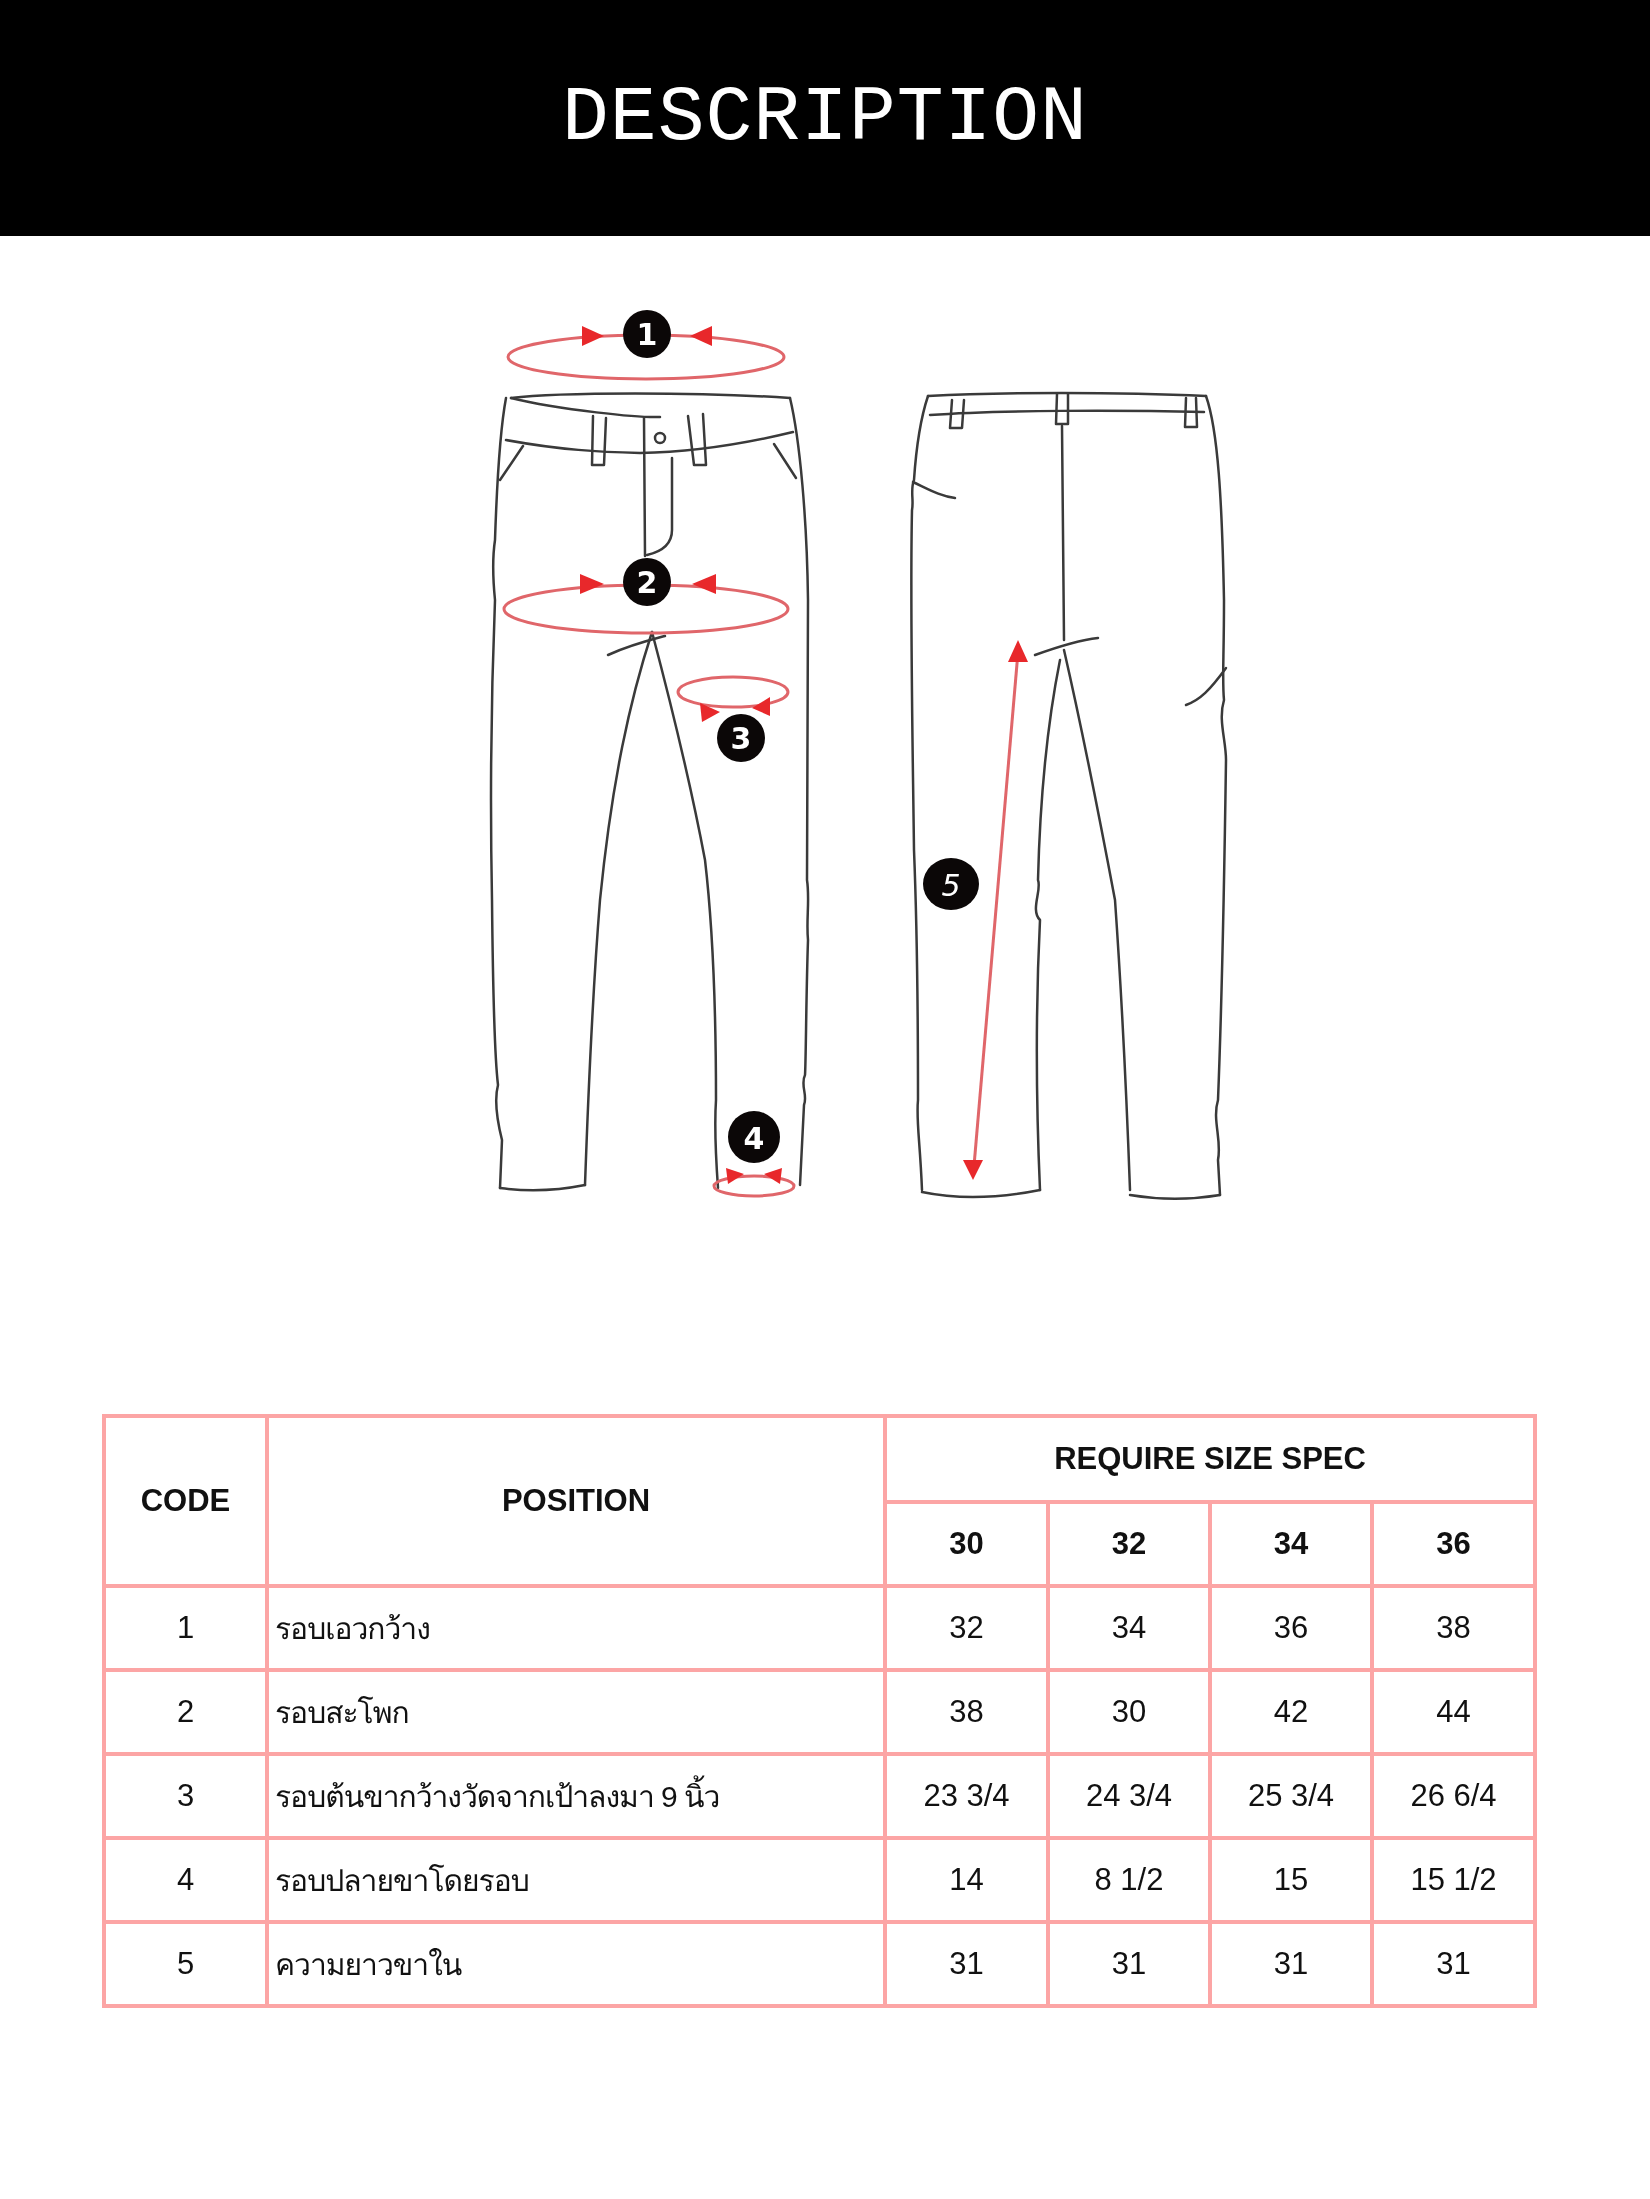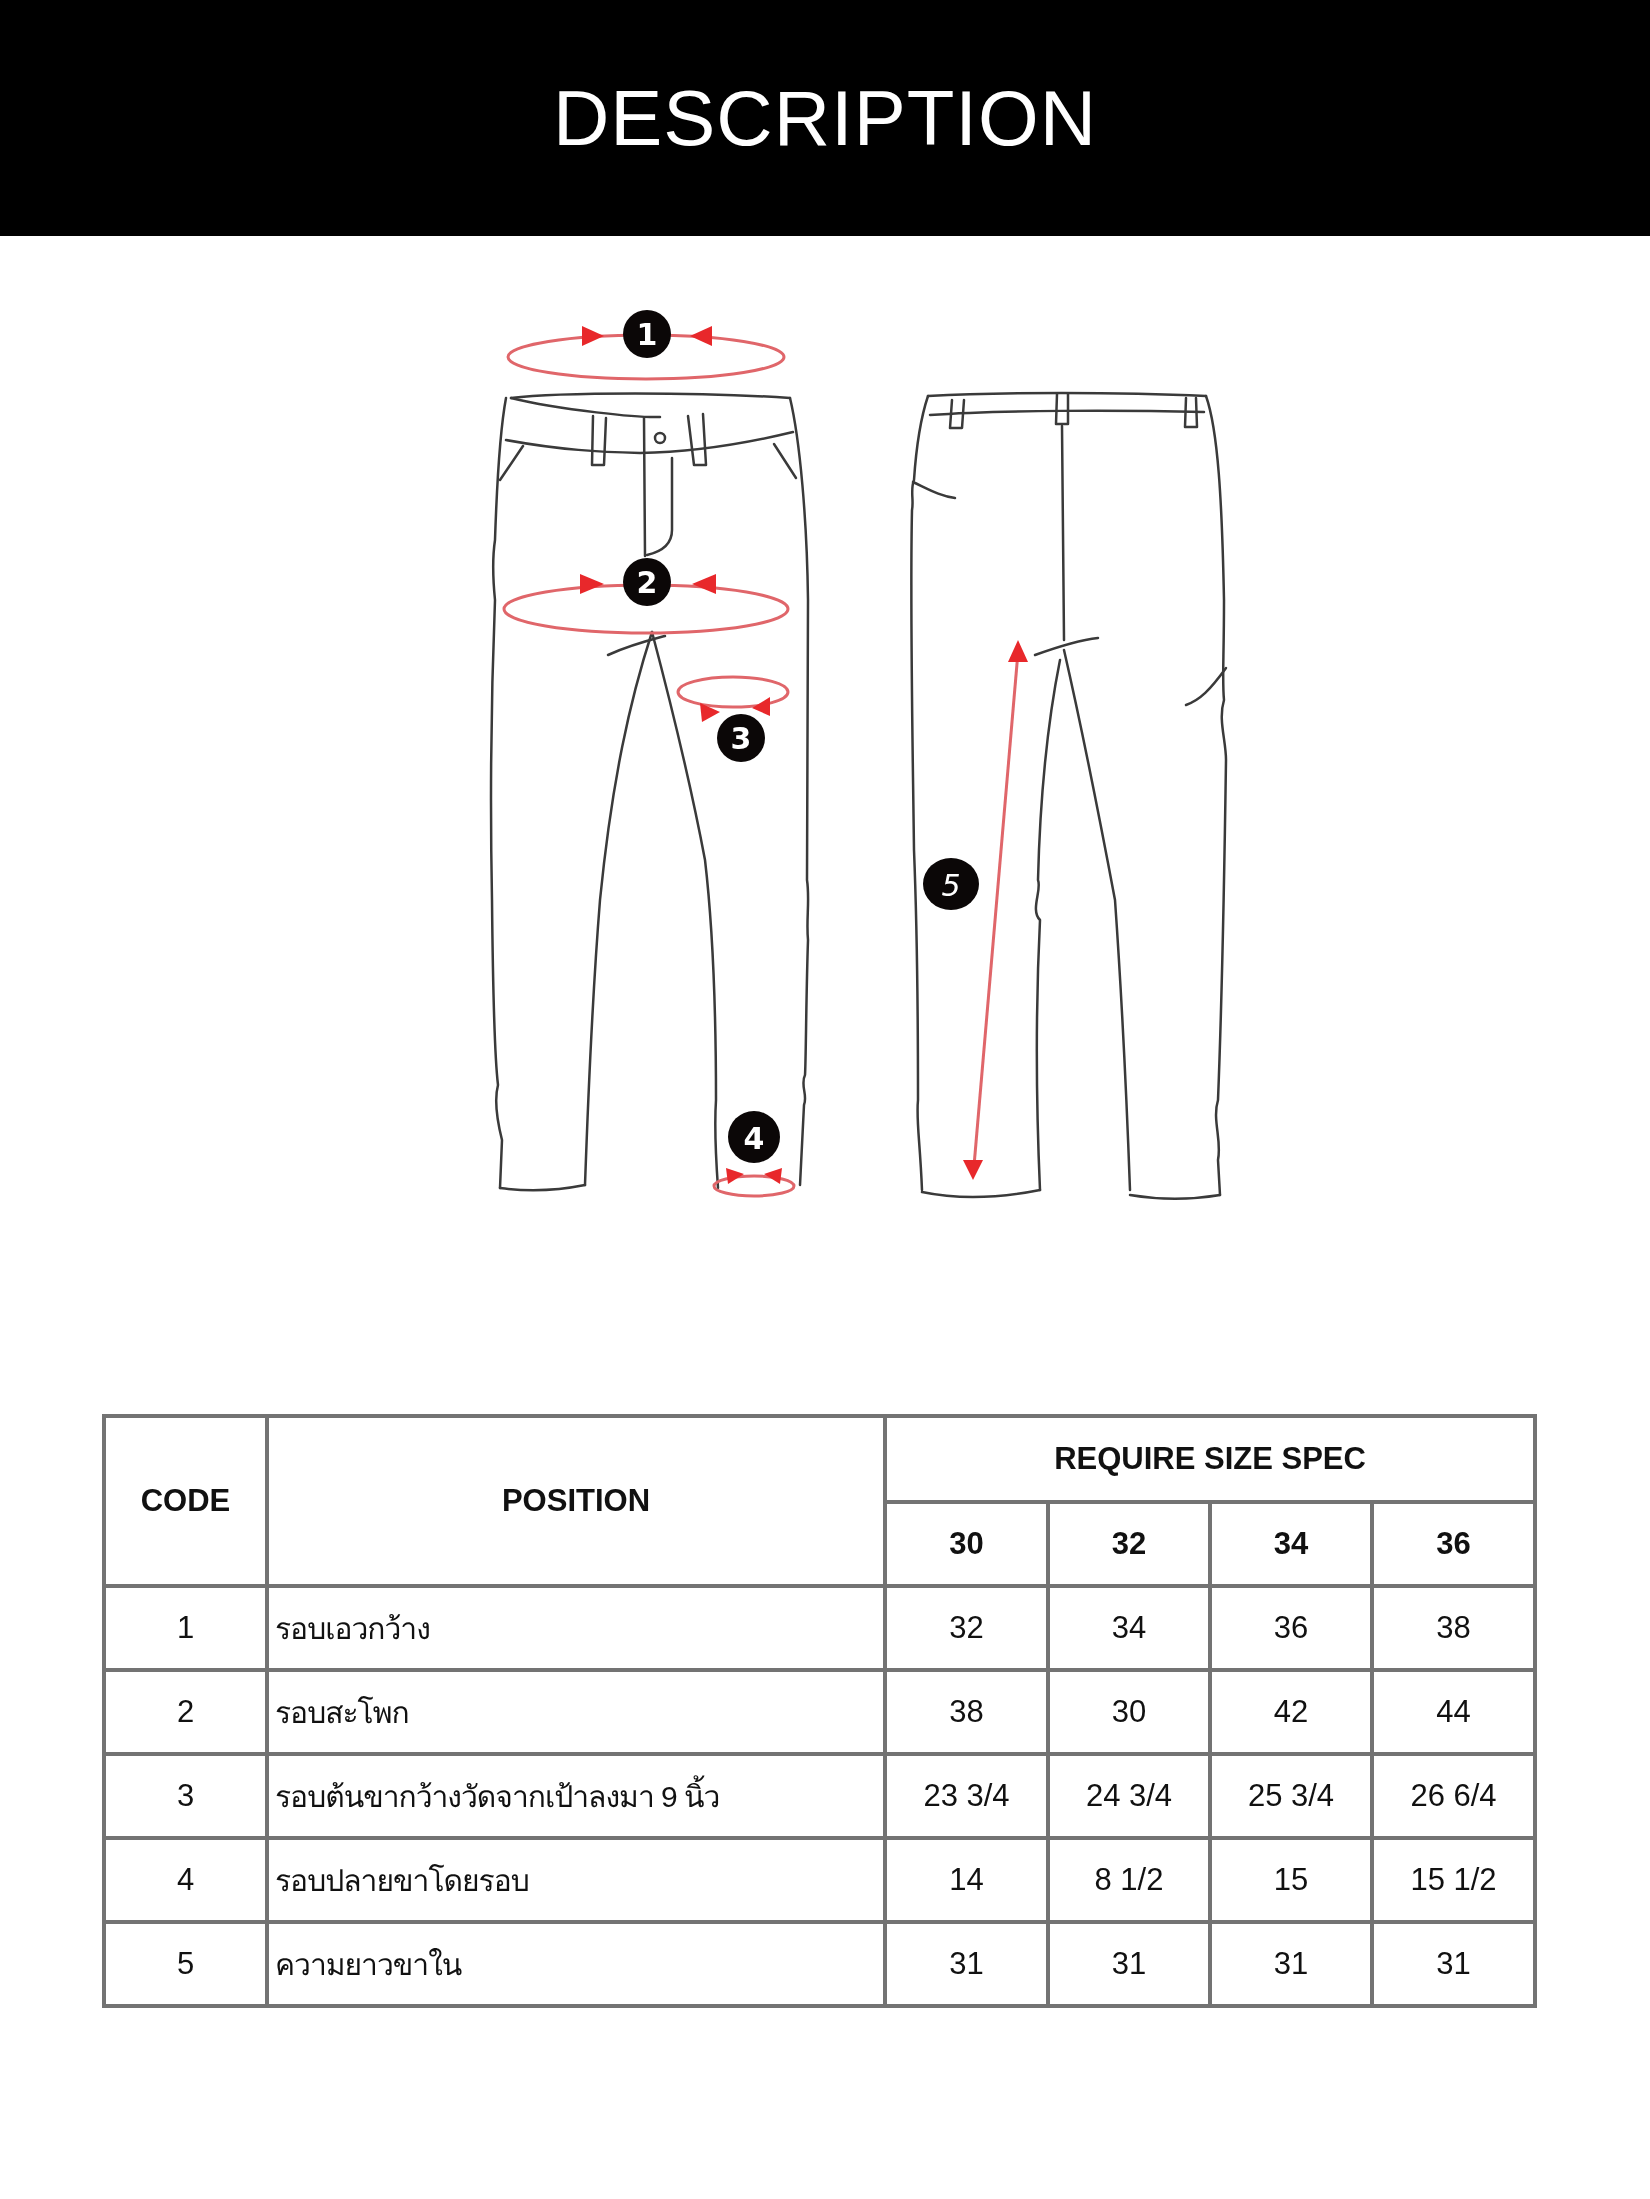--- a/index.html
+++ b/index.html
@@ -15,21 +15,21 @@
       position: absolute;
       left: 0; top: 0;
       width: 1650px; height: 236px;
       background: #000000;
       display: flex;
       align-items: center;
       justify-content: center;
     }
     .header-title {
       color: #ffffff;
-      font-family: Liberation Sans, sans-serif;
+      font-family: Liberation Mono, monospace;
       font-size: 78px;
       letter-spacing: 1px;
       font-weight: normal;
       margin-top: 0px;
     }
     .diagram {
       position: absolute;
       left: 0; top: 236px;
       width: 1650px; height: 1000px;
     }
@@ -38,21 +38,21 @@
     .spec-table {
       position: absolute;
       left: 102px;
       top: 1414px;
       width: 1431px;
       border-collapse: collapse;
       table-layout: fixed;
       border: 4px solid #000;
     }
     .spec-table td, .spec-table th {
-      border: 4px solid #737373;
+      border: 4px solid #fca5a5;
       padding: 0;
       text-align: center;
       vertical-align: middle;
       color: #111;
       font-size: 31px;
       font-weight: normal;
     }
     .spec-table th {
       font-weight: bold;
       font-size: 31px;

